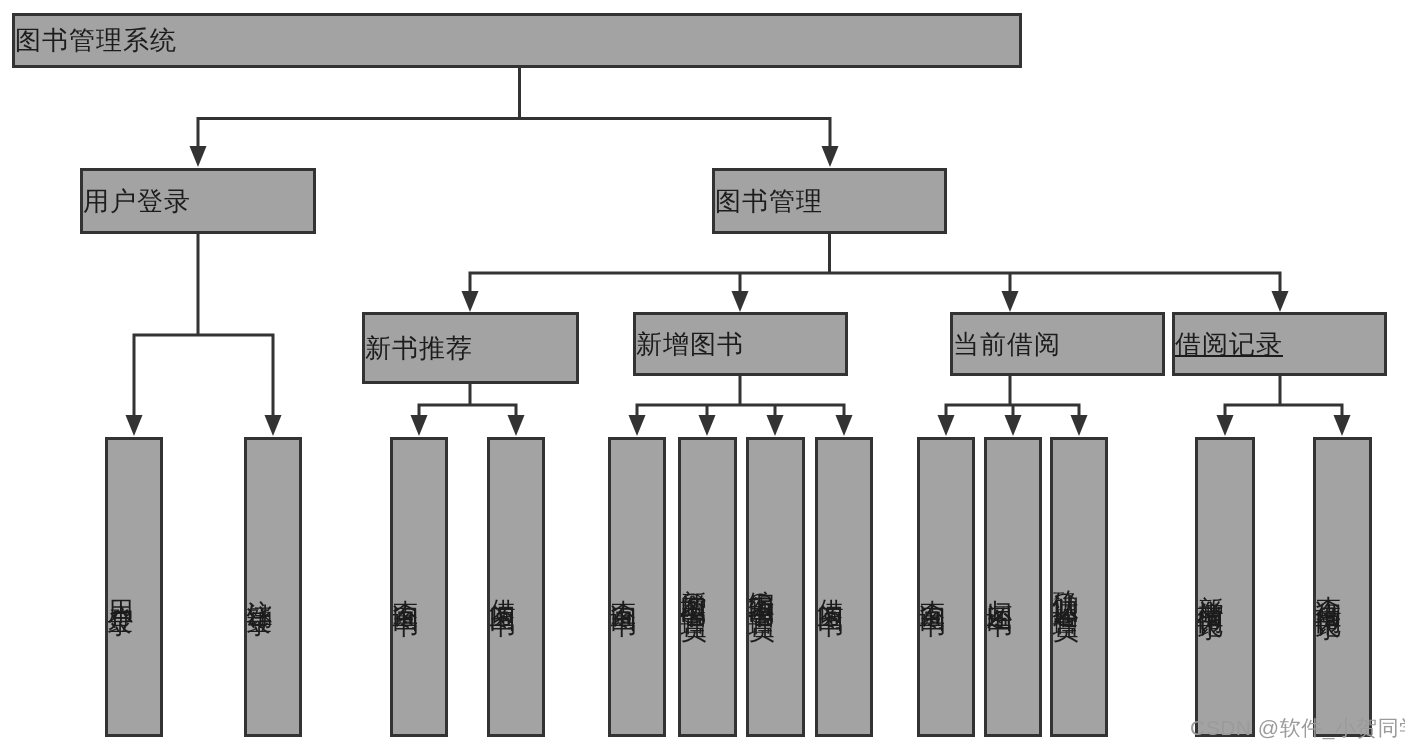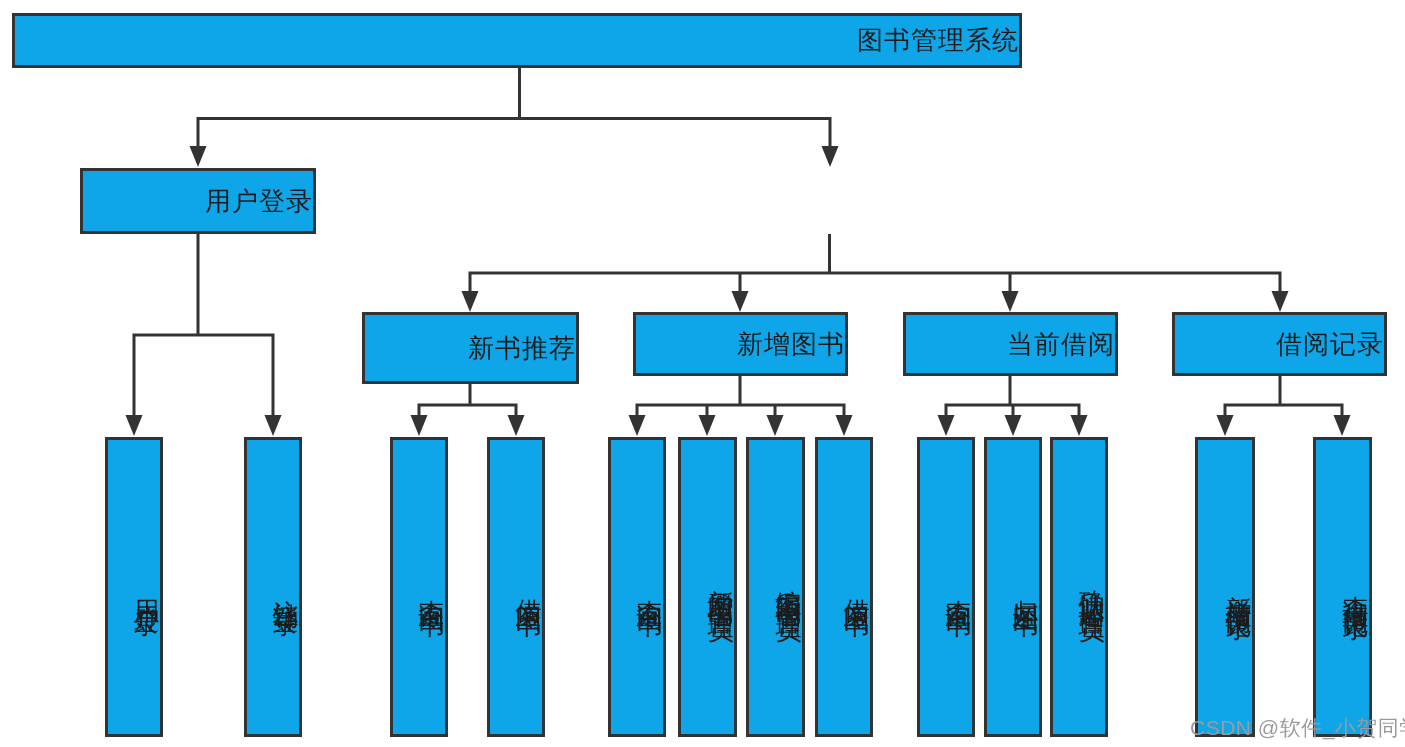--- a/index.html
+++ b/index.html
@@ -8,44 +8,44 @@
     width:1405px;height:747px;
     background:#ffffff;
     font-family:"Liberation Sans","DejaVu Sans",sans-serif;
     overflow:hidden;
   }
   #connectors{position:absolute;left:0;top:0;width:1405px;height:747px;}
   #connectors path{stroke:#333333;stroke-width:3;fill:none;}
   #connectors polygon{fill:#333333;stroke:none;}
   .box{
     position:absolute;
-    background:#0ea5e9;
+    background:#a3a3a3;
     border:3px solid #333333;
     box-sizing:border-box;
-    display:flex;align-items:center;justify-content:flex-end;
+    display:flex;align-items:center;justify-content:flex-start;
     color:#1c1c1c;
   }
   .hlbl{font-size:26px;letter-spacing:1px;white-space:nowrap;}
   .leaf{top:437px;height:300px;}
   .vlbl{
     writing-mode:vertical-rl;
     text-orientation:mixed;
     font-size:26px;
     letter-spacing:4px;
     line-height:1;
     white-space:nowrap;
   }
   
   #n-root {left:12px;  top:13px;  width:1010px;height:55px;}
   #n-l2-0 {left:80px;  top:168px; width:236px; height:66px;}
   #n-l2-1 {left:712px; top:168px; width:235px; height:66px;}
   #n-l3-0 {left:362px; top:312px; width:217px; height:72px;}
   #n-l3-1 {left:633px; top:312px; width:215px; height:64px;}
-  #n-l3-2 {left:903px; top:312px; width:215px; height:64px;}
-  #n-l3-3 {left:1172px;top:312px; width:215px; height:64px;}
+  #n-l3-2 {left:950px; top:312px; width:215px; height:64px;}
+  #n-l3-3 {left:1172px;top:312px; width:215px; height:64px;text-decoration:underline;}
   #leaf-0 {left:105px; width:58px;}
   #leaf-1 {left:244px; width:58px;}
   #leaf-2 {left:390px; width:58px;}
   #leaf-3 {left:487px; width:58px;}
   #leaf-4 {left:608px; width:58px;}
   #leaf-5 {left:678px; width:59px;}
   #leaf-6 {left:746px; width:59px;}
   #leaf-7 {left:815px; width:58px;}
   #leaf-8 {left:917px; width:58px;}
   #leaf-9 {left:984px; width:58px;}
@@ -99,20 +99,23 @@
     <polygon points="1333.5,415 1350.5,415 1342,436"></polygon>
   </svg>
 
   <div class="box" id="n-root">
     <span class="hlbl">图书管理系统</span>
   </div>
 
   <div class="box" id="n-l2-0">
     <span class="hlbl">用户登录</span>
   </div>
+  <div class="box" id="n-l2-1">
+    <span class="hlbl">图书管理</span>
+  </div>
 
   <div class="box" id="n-l3-0">
     <span class="hlbl">新书推荐</span>
   </div>
   <div class="box" id="n-l3-1">
     <span class="hlbl">新增图书</span>
   </div>
   <div class="box" id="n-l3-2">
     <span class="hlbl">当前借阅</span>
   </div>

